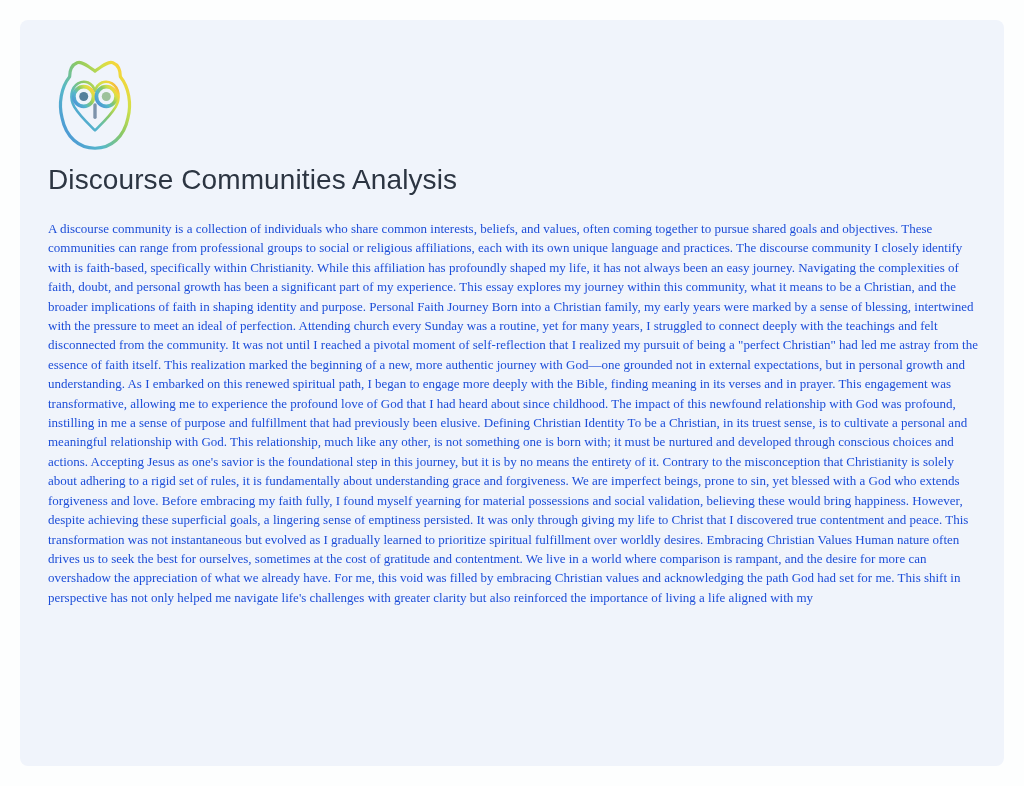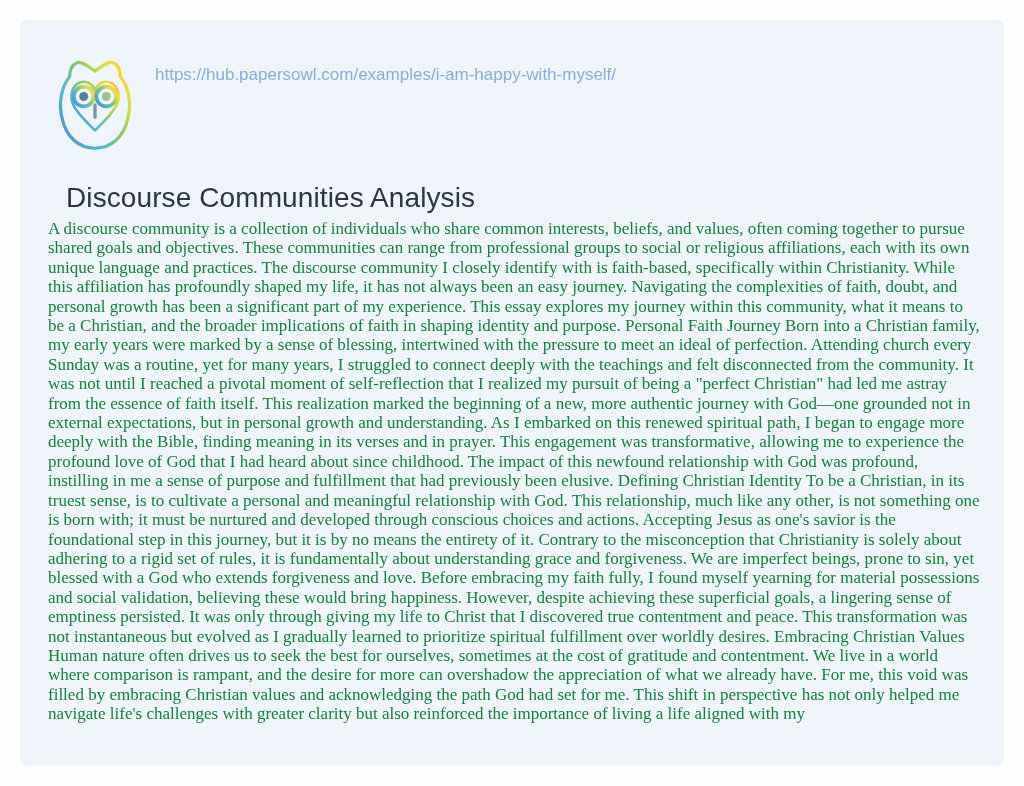--- a/index.html
+++ b/index.html
@@ -49,36 +49,36 @@
     margin-top: 7px;
     font-size: 17px;
     color: #85ade4;
     text-decoration: none;
     cursor: pointer;
   }
   .title {
     position: absolute;
     left: 28px;
     top: 144px;
-    margin: 18px;
+    margin: 0;
     font-size: 28px;
     font-weight: 400;
     color: #2c3542;
     letter-spacing: 0.1px;
   }
   .body-text {
     position: absolute;
     left: 28px;
     top: 199px;
     width: 932px;
     margin: 0;
     font-family: "Liberation Serif", serif;
-    font-size: 17px;
+    font-size: 13px;
     line-height: 19.4px;
-    color: #15803d;
+    color: #1d4ed8;
     text-align: left;
   }
 </style>
 </head>
 <body>
 
 <div class="panel">
 
   <div class="header">
 
@@ -115,21 +115,20 @@
       <circle cx="38" cy="43" r="10.5" fill="none" stroke="url(#owlgrad)" stroke-width="4"></circle>
       <circle cx="38" cy="43" r="4.8" fill="#55809b"></circle>
 
       <circle cx="62" cy="43" r="10.5" fill="none" stroke="url(#owlgrad)" stroke-width="4"></circle>
       <circle cx="62" cy="43" r="4.8" fill="#9dc29c"></circle>
 
       <path d="M50 52 L50 65" fill="none" stroke="#7d93ab" stroke-width="3.6" stroke-linecap="round"></path>
     </svg>
 
     <div class="brand-col">
-      <a class="url">https://hub.papersowl.com/examples/i-am-happy-with-myself/</a>
     </div>
 
   </div>
 
   <h1 class="title">Discourse Communities Analysis</h1>
 
   <p class="body-text">A discourse community is a collection of individuals who share common interests, beliefs, and values, often coming together to pursue shared goals and objectives. These communities can range from professional groups to social or religious affiliations, each with its own unique language and practices. The discourse community I closely identify with is faith-based, specifically within Christianity. While this affiliation has profoundly shaped my life, it has not always been an easy journey. Navigating the complexities of faith, doubt, and personal growth has been a significant part of my experience. This essay explores my journey within this community, what it means to be a Christian, and the broader implications of faith in shaping identity and purpose. Personal Faith Journey Born into a Christian family, my early years were marked by a sense of blessing, intertwined with the pressure to meet an ideal of perfection. Attending church every Sunday was a routine, yet for many years, I struggled to connect deeply with the teachings and felt disconnected from the community. It was not until I reached a pivotal moment of self-reflection that I realized my pursuit of being a "perfect Christian" had led me astray from the essence of faith itself. This realization marked the beginning of a new, more authentic journey with God—one grounded not in external expectations, but in personal growth and understanding. As I embarked on this renewed spiritual path, I began to engage more deeply with the Bible, finding meaning in its verses and in prayer. This engagement was transformative, allowing me to experience the profound love of God that I had heard about since childhood. The impact of this newfound relationship with God was profound, instilling in me a sense of purpose and fulfillment that had previously been elusive. Defining Christian Identity To be a Christian, in its truest sense, is to cultivate a personal and meaningful relationship with God. This relationship, much like any other, is not something one is born with; it must be nurtured and developed through conscious choices and actions. Accepting Jesus as one's savior is the foundational step in this journey, but it is by no means the entirety of it. Contrary to the misconception that Christianity is solely about adhering to a rigid set of rules, it is fundamentally about understanding grace and forgiveness. We are imperfect beings, prone to sin, yet blessed with a God who extends forgiveness and love. Before embracing my faith fully, I found myself yearning for material possessions and social validation, believing these would bring happiness. However, despite achieving these superficial goals, a lingering sense of emptiness persisted. It was only through giving my life to Christ that I discovered true contentment and peace. This transformation was not instantaneous but evolved as I gradually learned to prioritize spiritual fulfillment over worldly desires. Embracing Christian Values Human nature often drives us to seek the best for ourselves, sometimes at the cost of gratitude and contentment. We live in a world where comparison is rampant, and the desire for more can overshadow the appreciation of what we already have. For me, this void was filled by embracing Christian values and acknowledging the path God had set for me. This shift in perspective has not only helped me navigate life's challenges with greater clarity but also reinforced the importance of living a life aligned with my</p>
 
 </div>
 

